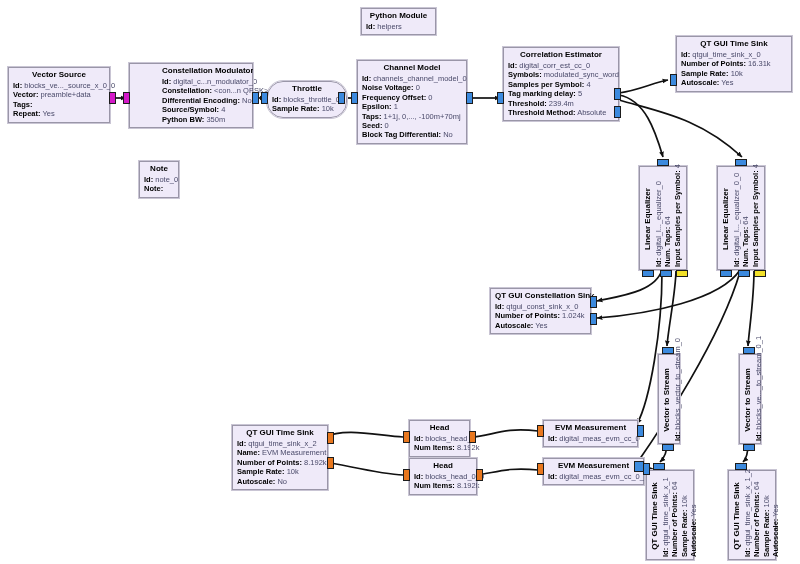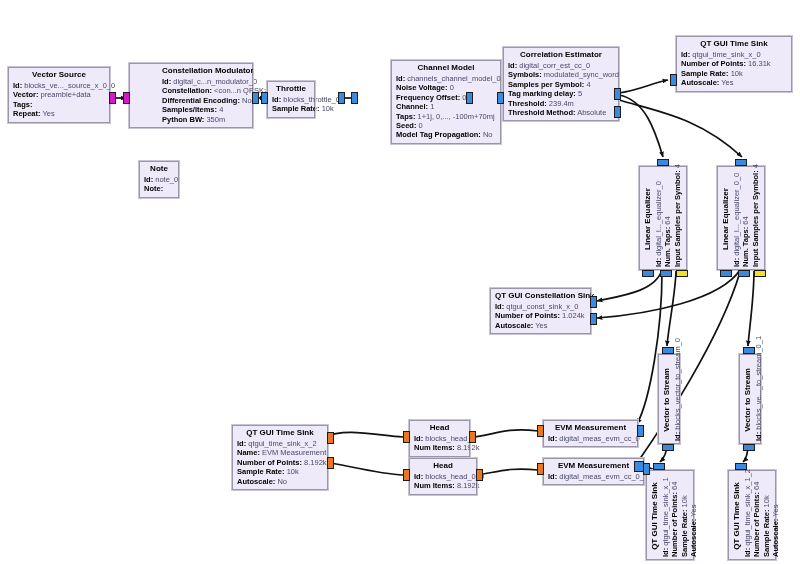--- a/index.html
+++ b/index.html
@@ -107,58 +107,62 @@
       <path d="M538,470 C500,466 490,476 469,475"></path>
 
       <path d="M403,437 C380,436 345,427 325,437"></path>
 
       <path d="M403,475 C380,474 345,465 325,462"></path>
 
       <path d="M655,470 C650,468 645,466 643,466"></path>
     </g>
   </svg>
 
+  <div class="block" style="left:361px;top:8px;width:75px;">
+    <div class="title">Python Module</div>
+    <div class="row"><b>Id:</b> <span>helpers</span></div>
+  </div>
 
   <div class="block" style="left:8px;top:67px;width:102px;">
     <div class="title">Vector Source</div>
     <div class="row"><b>Id:</b> <span>blocks_ve..._source_x_0_0</span></div>
     <div class="row"><b>Vector:</b> <span>preamble+data</span></div>
     <div class="row"><b>Tags:</b> <span></span></div>
     <div class="row"><b>Repeat:</b> <span>Yes</span></div>
   </div>
   <div class="port p-magenta" style="left:109px;top:92px;width:7px;height:12px;"></div>
 
   <div class="block" style="left:129px;top:63px;width:124px;padding-left:32px;">
     <div class="title">Constellation Modulator</div>
     <div class="row"><b>Id:</b> <span>digital_c...n_modulator_0</span></div>
     <div class="row"><b>Constellation:</b> <span>&lt;con...n QPSK&gt;</span></div>
     <div class="row"><b>Differential Encoding:</b> <span>No</span></div>
-    <div class="row"><b>Samples/Items:</b> <span>4</span></div>
+    <div class="row"><b>Source/Symbol:</b> <span>4</span></div>
     <div class="row"><b>Python BW:</b> <span>350m</span></div>
   </div>
   <div class="port p-magenta" style="left:123px;top:92px;width:7px;height:12px;"></div>
   <div class="port p-blue" style="left:252px;top:92px;width:7px;height:12px;"></div>
 
-  <div class="block" style="left:267px;top:81px;width:48px;">
+  <div class="block" style="left:267px;top:81px;width:80px;border-radius:16px;">
     <div class="title">Throttle</div>
     <div class="row"><b>Id:</b> <span>blocks_throttle_0</span></div>
     <div class="row"><b>Sample Rate:</b> <span>10k</span></div>
   </div>
   <div class="port p-blue" style="left:261px;top:92px;width:7px;height:12px;"></div>
   <div class="port p-blue" style="left:338px;top:92px;width:7px;height:12px;"></div>
 
-  <div class="block" style="left:357px;top:60px;width:110px;margin-left:34px;">
+  <div class="block" style="left:357px;top:60px;width:110px;">
     <div class="title">Channel Model</div>
     <div class="row"><b>Id:</b> <span>channels_channel_model_0</span></div>
     <div class="row"><b>Noise Voltage:</b> <span>0</span></div>
     <div class="row"><b>Frequency Offset:</b> <span>0</span></div>
-    <div class="row"><b>Channel:</b> <span>1</span></div>
+    <div class="row"><b>Epsilon:</b> <span>1</span></div>
     <div class="row"><b>Taps:</b> <span>1+1j, 0,..., -100m+70mj</span></div>
     <div class="row"><b>Seed:</b> <span>0</span></div>
-    <div class="row"><b>Model Tag Propagation:</b> <span>No</span></div>
+    <div class="row"><b>Block Tag Differential:</b> <span>No</span></div>
   </div>
   <div class="port p-blue" style="left:351px;top:92px;width:7px;height:12px;"></div>
   <div class="port p-blue" style="left:466px;top:92px;width:7px;height:12px;"></div>
 
   <div class="block" style="left:503px;top:47px;width:116px;">
     <div class="title">Correlation Estimator</div>
     <div class="row"><b>Id:</b> <span>digital_corr_est_cc_0</span></div>
     <div class="row"><b>Symbols:</b> <span>modulated_sync_word</span></div>
     <div class="row"><b>Samples per Symbol:</b> <span>4</span></div>
     <div class="row"><b>Tag marking delay:</b> <span>5</span></div>

